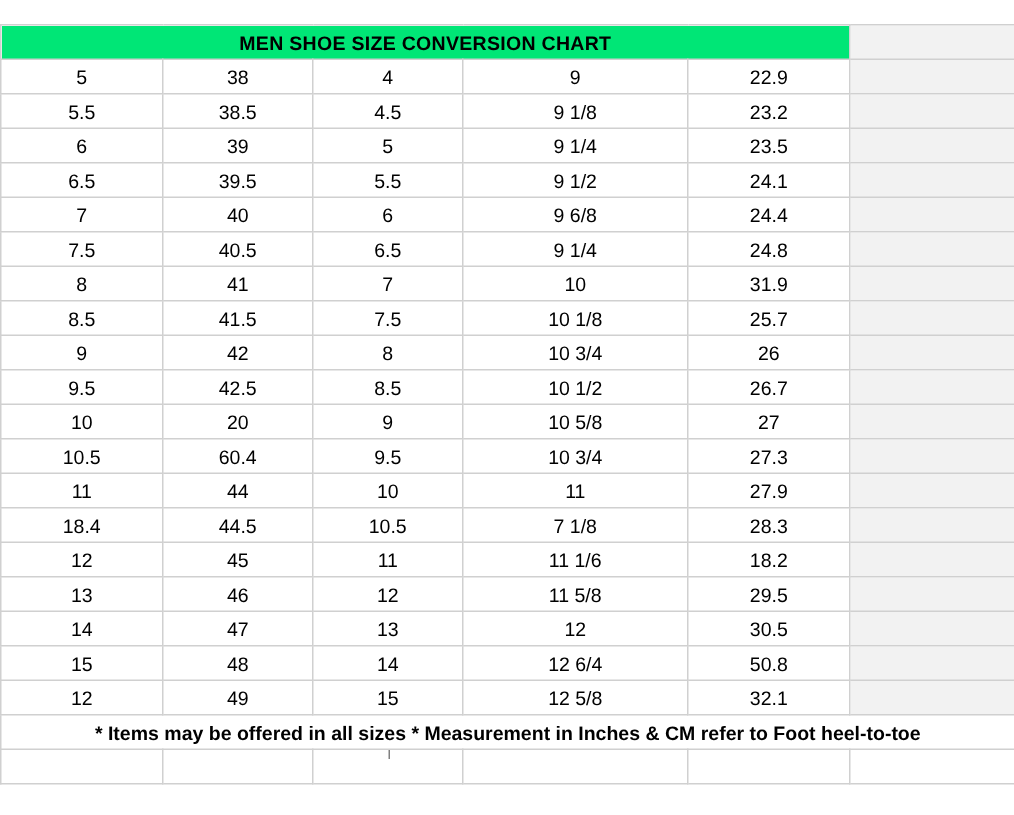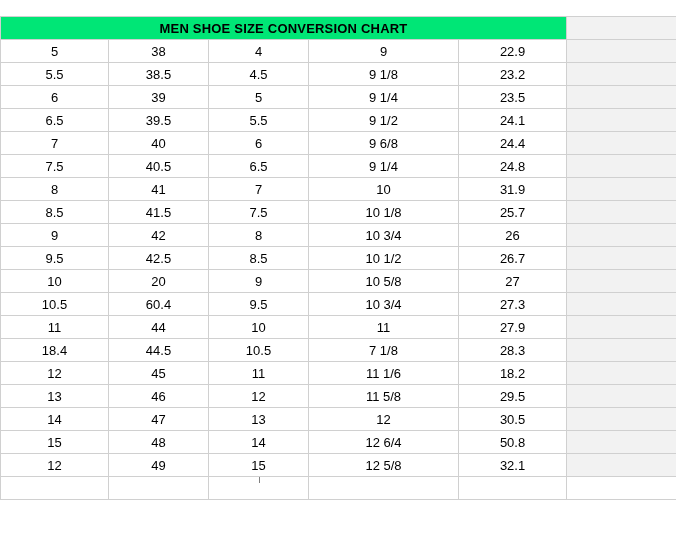--- a/index.html
+++ b/index.html
@@ -265,20 +265,23 @@
       </tr>
       <tr>
         <td class="data-cell">12</td>
         <td class="data-cell">49</td>
         <td class="data-cell">15</td>
         <td class="data-cell">12 5/8</td>
         <td class="data-cell">32.1</td>
         <td class="blank-cell"></td>
       </tr>
 
+      <tr>
+        <td class="note-cell-2" colspan="6">* Items may be offered in all sizes * Measurement in Inches &amp; CM refer to Foot heel-to-toe</td>
+      </tr>
       <tr class="footer-row">
         <td></td>
         <td></td>
         <td class="tick"></td>
         <td></td>
         <td></td>
         <td></td>
       </tr>
     </tbody>
   </table>

